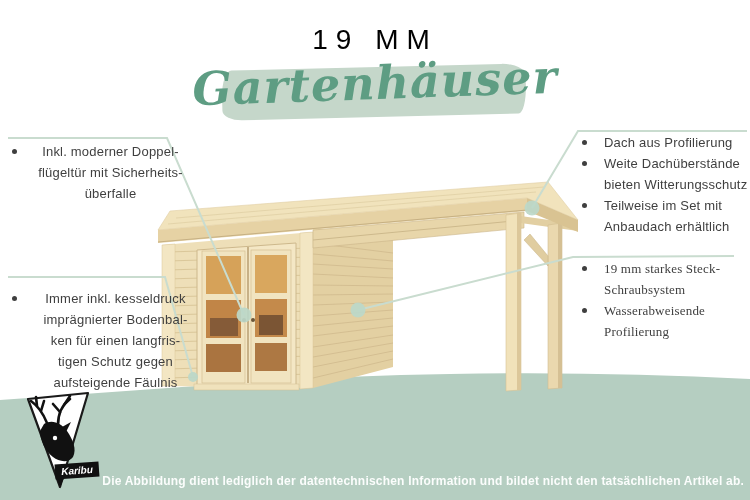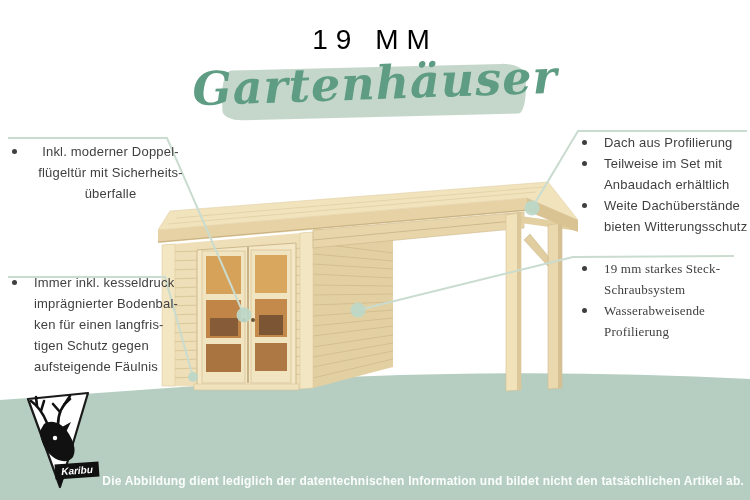--- a/index.html
+++ b/index.html
@@ -28,21 +28,21 @@
     transform:rotate(-2deg);
   }
   
   ul.callout{list-style:none;margin:0;padding:0;font-size:13px;line-height:21px;letter-spacing:.2px;}
   ul.callout li{position:relative;padding-left:25px;white-space:pre-line;}
   ul.callout li .dotmark{
     position:absolute;left:3px;top:8px;width:5px;height:5px;border-radius:50%;
     background:#3f3f3f;
   }
   .cl-left-top{left:9px;top:141px;width:178px;text-align:center;}
-  .cl-left-bottom{left:9px;top:272px;width:188px;}
+  .cl-left-bottom{left:9px;top:288px;width:188px;text-align:center;}
   .cl-right-top{left:579px;top:132px;width:171px;}
   .cl-right-bottom{left:579px;top:258px;width:171px;font-family:Liberation Serif, serif;}
   
   .disclaimer{
     right:6px;bottom:12px;
     font-size:12px;font-weight:700;letter-spacing:.2px;color:#fbfdfc;
   }
   
   .logo-label{
     left:55px;top:463px;width:44px;height:15px;
@@ -154,24 +154,24 @@
 <ul class="abs callout cl-left-bottom">
   <li><span class="dotmark"></span><span>Immer inkl. kesseldruck
 imprägnierter Bodenbal-
 ken für einen langfris-
 tigen Schutz gegen
 aufsteigende Fäulnis</span></li>
 </ul>
 
 <ul class="abs callout cl-right-top">
   <li><span class="dotmark"></span><span>Dach aus Profilierung</span></li>
+  <li><span class="dotmark"></span><span>Weite Dachüberstände
+bieten Witterungsschutz</span></li>
   <li><span class="dotmark"></span><span>Teilweise im Set mit
 Anbaudach erhältlich</span></li>
-  <li><span class="dotmark"></span><span>Weite Dachüberstände
-bieten Witterungsschutz</span></li>
 </ul>
 
 <ul class="abs callout cl-right-bottom">
   <li><span class="dotmark"></span><span>19 mm starkes Steck-
 Schraubsystem</span></li>
   <li><span class="dotmark"></span><span>Wasserabweisende
 Profilierung</span></li>
 </ul>
 
 <div class="abs logo-label">Karibu</div>

